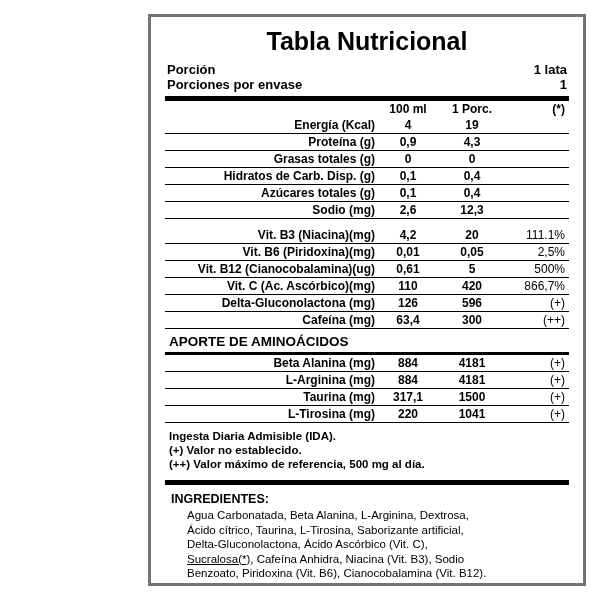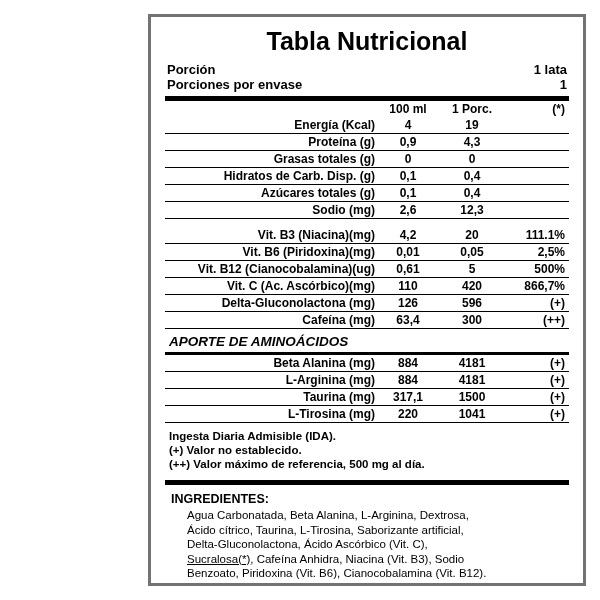--- a/index.html
+++ b/index.html
@@ -59,35 +59,34 @@
     vertical-align: bottom;
   }
   .c-name {
     text-align: right;
     padding-left: 6px !important;
     font-weight: bold;
     white-space: nowrap;
   }
   .c-a { text-align: center; width: 66px; font-weight: bold; }
   .c-b { text-align: center; width: 62px; font-weight: bold; }
-  .c-c { text-align: right; width: 62px; font-weight: bold; padding-right: 4px !important; }
+  .c-c { text-align: right; width: 62px; font-weight: normal; padding-right: 4px !important; }
   .hdr td {
     font-size: 12px;
     font-weight: bold;
     padding-bottom: 2px;
   }
   .row-line td {
     border-bottom: 1px solid #000;
   }
   .spacer-row td { height: 6px; border: 0; }
   .section-title {
     font-size: 13.5px;
     font-weight: bold;
     padding: 5px 0 3px 4px;
-    font-style: italic;
   }
   .notes {
     font-size: 11.5px;
     line-height: 14px;
     font-weight: bold;
     padding: 6px 2px 5px 4px;
   }
   .ing-title {
     font-size: 12.5px;
     font-weight: bold;

